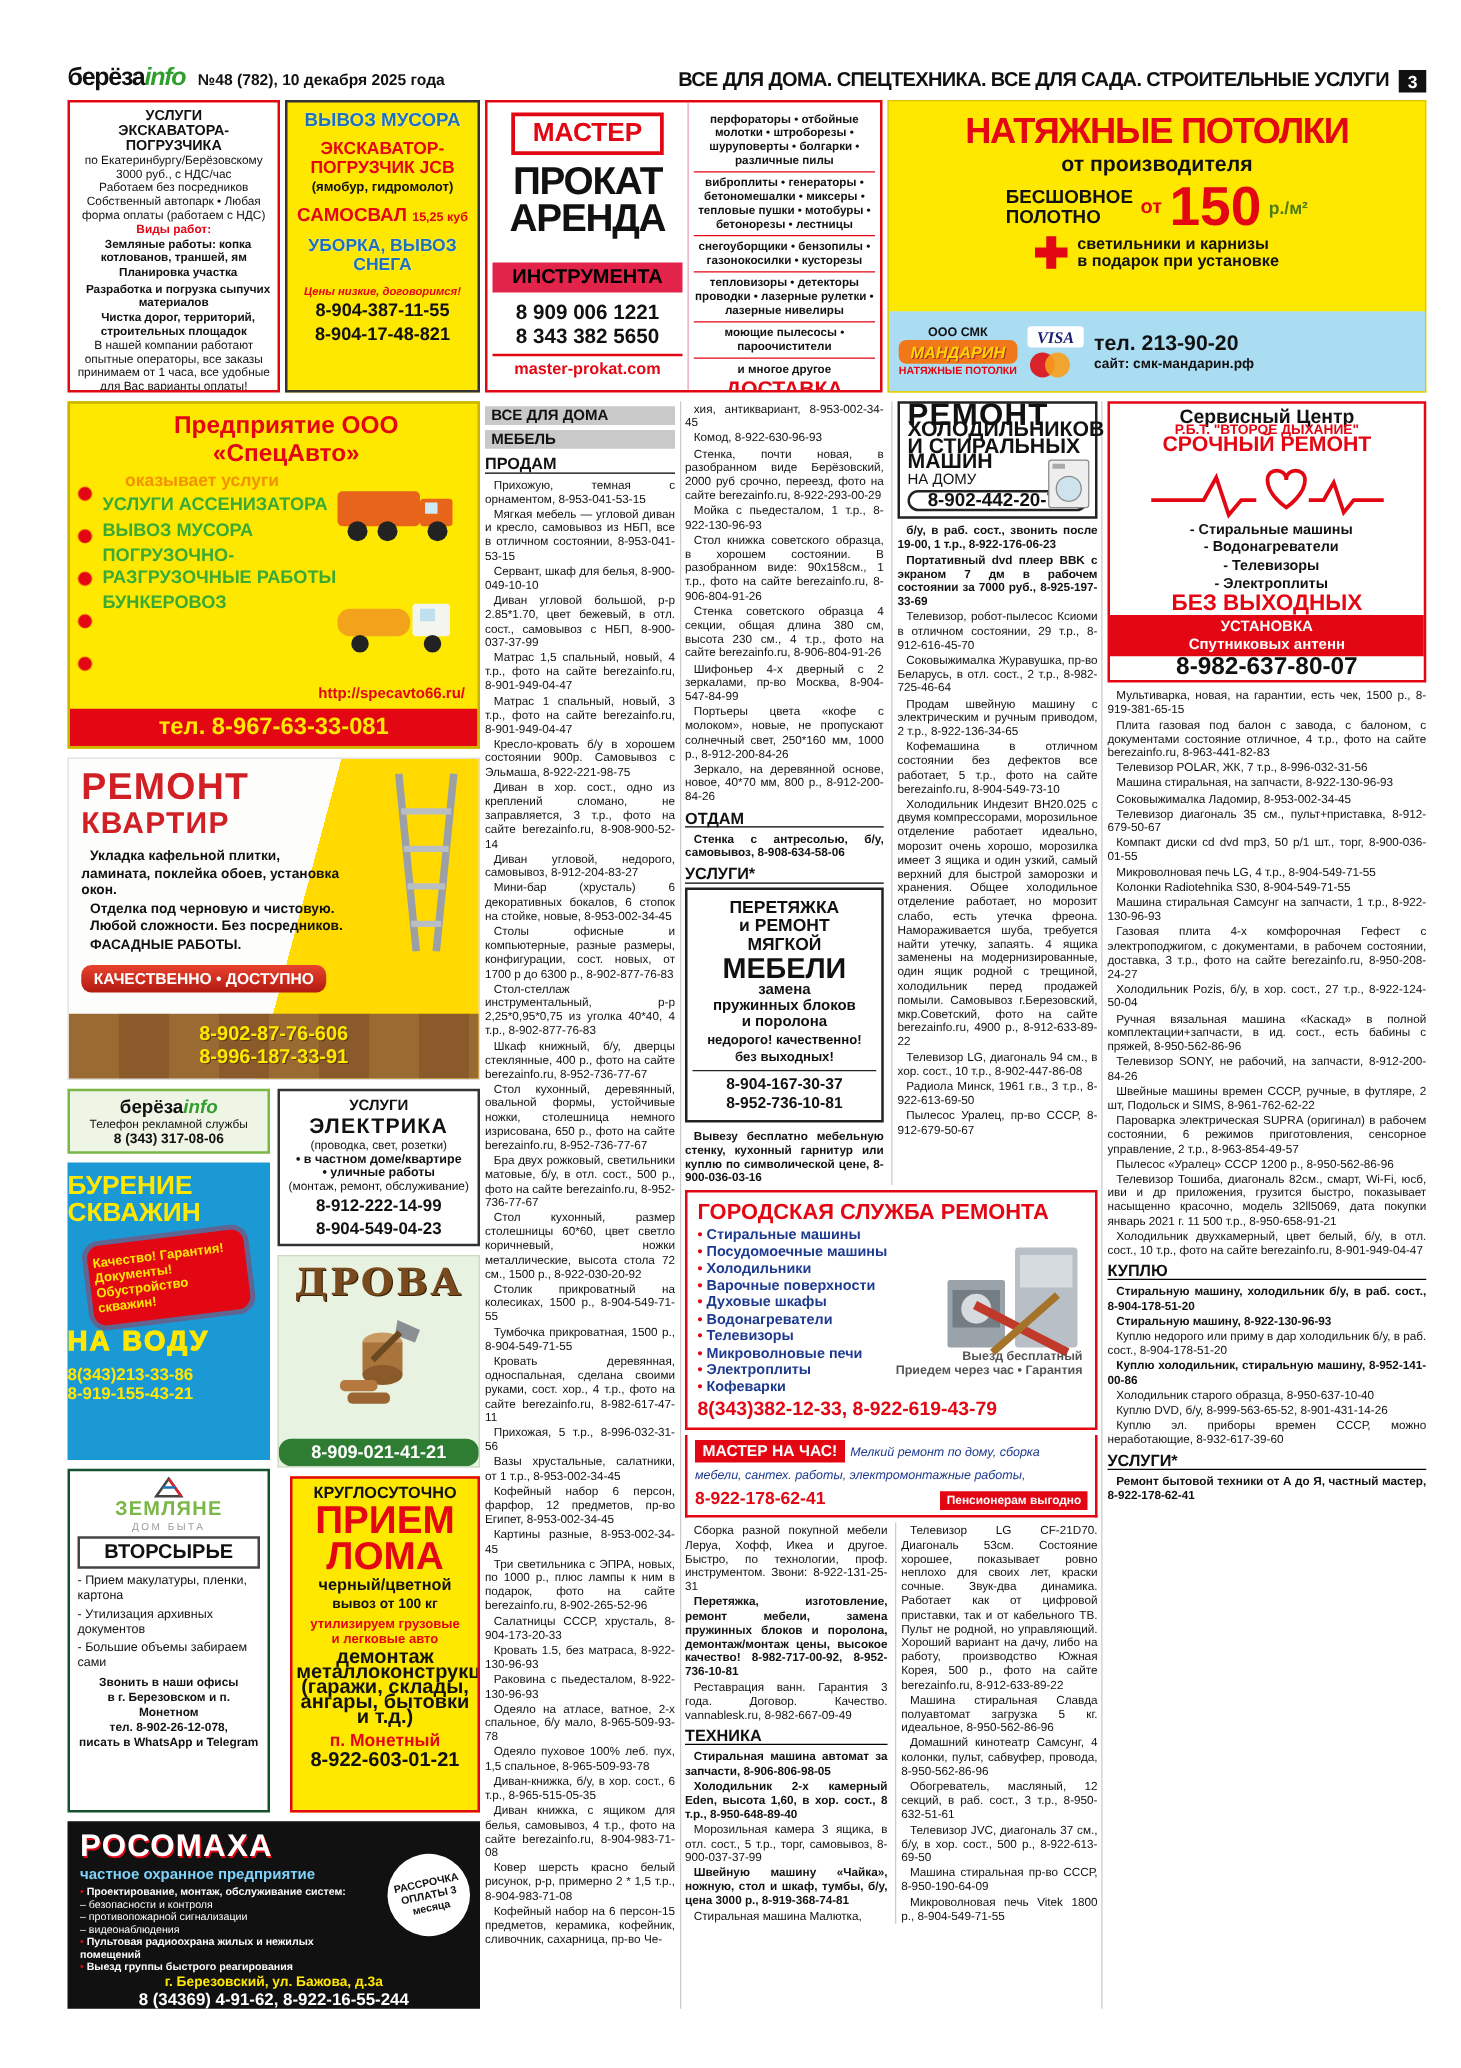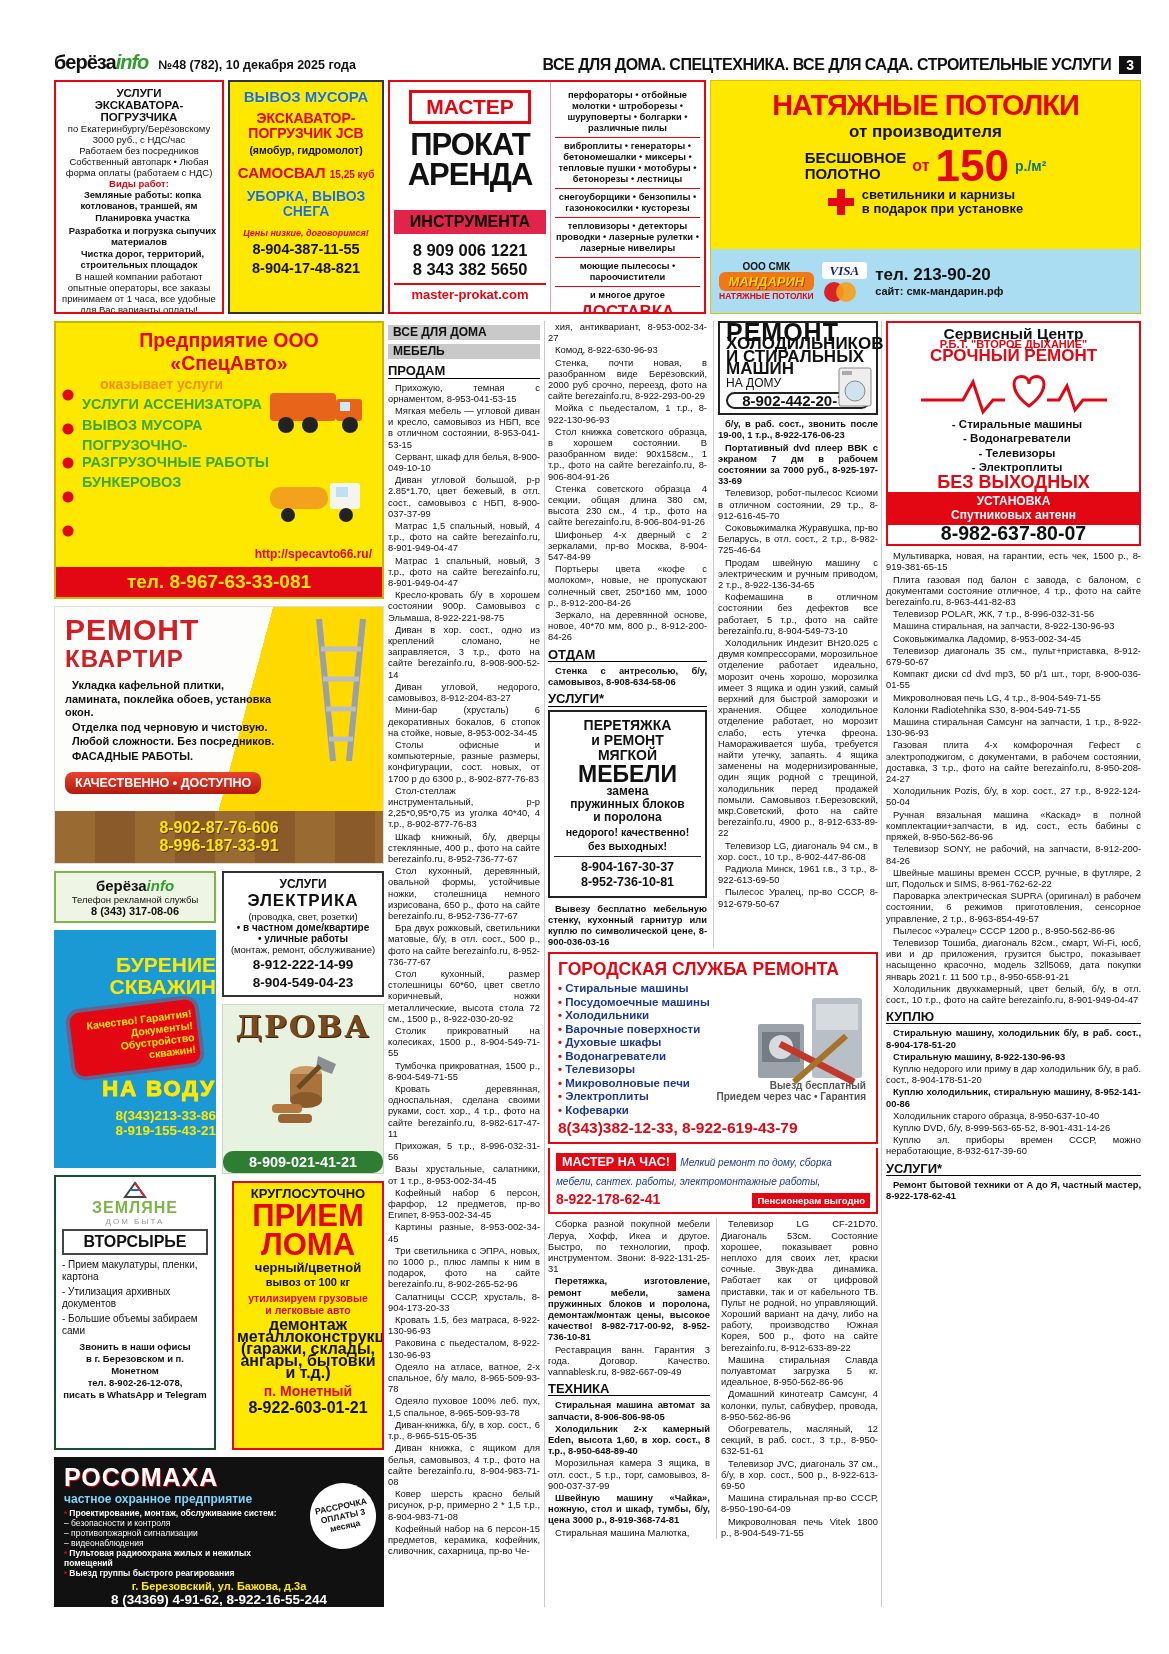--- a/index.html
+++ b/index.html
@@ -41,21 +41,21 @@
   .master .rgt .item{border-bottom:1px solid #e30613;padding:3px 0;}
   .master .rgt .item:last-child{border-bottom:none;}
   .master .dost{color:#e30613;font-weight:bold;font-size:17px;margin-top:2px;}
   .ceil{flex:1;background:#ffe800;position:relative;border:1px solid #d8c500;}
   .ceil .t{color:#e30613;font-weight:bold;font-size:29px;text-align:center;letter-spacing:-1px;margin-top:8px;}
   .ceil .s{font-weight:bold;font-size:17px;text-align:center;}
   .ceil .mid{display:flex;align-items:center;justify-content:center;gap:6px;margin-top:4px;}
   .ceil .bes{font-weight:bold;font-size:15px;line-height:16px;}
   .ceil .ot{color:#e30613;font-weight:bold;font-size:16px;}
   .ceil .price{color:#e30613;font-weight:bold;font-size:44px;line-height:40px;}
-  .ceil .unit{color:#0f766e;font-weight:bold;font-size:14px;}
+  .ceil .unit{color:#4d7c0f;font-weight:bold;font-size:14px;}
   .ceil .bonus{display:flex;align-items:center;justify-content:center;gap:8px;margin-top:2px;}
   .ceil .cross{width:26px;height:26px;position:relative;}
   .ceil .cross:before,.ceil .cross:after{content:"";position:absolute;background:#e30613;}
   .ceil .cross:before{left:9px;top:0;width:8px;height:26px;}
   .ceil .cross:after{top:9px;left:0;height:8px;width:26px;}
   .ceil .btxt{font-weight:bold;font-size:13px;line-height:14px;}
   .ceil .bot{position:absolute;left:0;right:0;bottom:0;height:64px;background:#aadcf2;display:flex;align-items:center;gap:8px;padding:0 8px;}
   .ceil .smk{font-weight:bold;font-size:10px;text-align:center;}
   .ceil .mand{color:#ffd400;background:#f07818;border-radius:6px;padding:2px 6px;font-weight:bold;font-style:italic;font-size:13px;text-shadow:1px 1px 0 #a33;}
   .ceil .mandsub{color:#e30613;font-weight:bold;font-size:8.5px;}
@@ -85,21 +85,21 @@
   .rk .badge{display:inline-block;background:linear-gradient(#e8432e,#b3190f);color:#fff;font-weight:bold;font-size:12.5px;border-radius:8px;padding:4px 10px;margin-top:8px;}
   .rk .wood{position:absolute;left:0;right:0;bottom:0;height:52px;background:repeating-linear-gradient(90deg,#9a6a33 0 40px,#8a5a2b 40px 80px);display:flex;flex-direction:column;align-items:center;justify-content:center;}
   .rk .wood div{color:#ffe800;font-weight:bold;font-size:16px;line-height:18px;text-shadow:1px 1px 0 #5a3a15;}
   .leftsplit{display:flex;gap:6px;flex:1;}
   .lcol{width:162px;display:flex;flex-direction:column;gap:7px;}
   .binfo{border:2px solid #7ab648;background:#eef5e4;text-align:center;padding:4px 2px;}
   .binfo .lg{font-weight:bold;font-size:15px;}
   .binfo .lg .acc{color:#2f9e2f;font-style:italic;}
   .binfo div{font-size:9.5px;}
   .binfo .tel{font-weight:bold;font-size:11px;}
-  .bur{background:#1b99d5;text-align:right;height:238px;position:relative;padding-top:24px;box-sizing:border-box;}
+  .bur{background:#1b99d5;text-align:left;height:238px;position:relative;padding-top:8px;box-sizing:border-box;}
   .bur .t{color:#ffe800;font-weight:bold;font-size:21px;line-height:22px;}
   .bur .star{margin:8px auto 4px;width:118px;background:#e30613;border-radius:10px;transform:rotate(-7deg);color:#ffe800;font-weight:bold;font-size:10.5px;line-height:12px;padding:8px 4px;box-shadow:0 0 0 4px rgba(227,6,19,.35);}
   .bur .voda{color:#ffe800;font-size:22px;letter-spacing:2px;margin-top:6px;font-weight:bold;-webkit-text-stroke:1px #ffe800;}
   .bur .ph{color:#ffe800;font-weight:bold;font-size:13.5px;line-height:15px;margin-top:6px;}
   .zem{border:2px solid #14532d;background:#fff;padding:4px 6px;flex:1;box-sizing:border-box;}
   .zem .brand{color:#7ab648;font-weight:bold;font-size:16px;text-align:center;letter-spacing:1px;}
   .zem .bsub{color:#999;font-size:8px;text-align:center;letter-spacing:2px;margin-bottom:3px;}
   .zem .t{border:2px solid #444;text-align:center;font-weight:bold;font-size:16px;padding:2px 0;margin-bottom:4px;}
   .zem .zv-list .item{font-size:10px;line-height:12px;margin:3px 0;}
   .zem .zv-list .item:before{content:"- ";}
@@ -464,21 +464,21 @@
         <div class="item">Диван-книжка, б/у, в хор. сост., 6 т.р., 8-965-515-05-35</div>
         <div class="item">Диван книжка, с ящиком для белья, самовывоз, 4 т.р., фото на сайте berezainfo.ru, 8-904-983-71-08</div>
         <div class="item">Ковер шерсть красно белый рисунок, р-р, примерно 2 * 1,5 т.р., 8-904-983-71-08</div>
         <div class="item">Кофейный набор на 6 персон-15 предметов, керамика, кофейник, сливочник, сахарница, пр-во Че-</div>
       </div>
 
     <div class="midzone">
       <div class="midsplit">
         <div class="colB clf">
           <div>
-              <div class="item">хия, антиквариант, 8-953-002-34-27</div>
+              <div class="item">хия, антиквариант, 8-953-002-34-45</div>
               <div class="item">Комод, 8-922-630-96-93</div>
               <div class="item">Стенка, почти новая, в разобранном виде Берёзовский, 2000 руб срочно, переезд, фото на сайте berezainfo.ru, 8-922-293-00-29</div>
               <div class="item">Мойка с пьедесталом, 1 т.р., 8-922-130-96-93</div>
               <div class="item">Стол книжка советского образца, в хорошем состоянии. В разобранном виде: 90х158см., 1 т.р., фото на сайте berezainfo.ru, 8-906-804-91-26</div>
               <div class="item">Стенка советского образца 4 секции, общая длина 380 см, высота 230 см., 4 т.р., фото на сайте berezainfo.ru, 8-906-804-91-26</div>
               <div class="item">Шифоньер 4-х дверный с 2 зеркалами, пр-во Москва, 8-904-547-84-99</div>
               <div class="item">Портьеры цвета «кофе с молоком», новые, не пропускают солнечный свет, 250*160 мм, 1000 р., 8-912-200-84-26</div>
               <div class="item">Зеркало, на деревянной основе, новое, 40*70 мм, 800 р., 8-912-200-84-26</div>
               <div class="head">ОТДАМ</div>
               <div class="itemb">Стенка с антресолью, б/у, самовывоз, 8-908-634-58-06</div>

